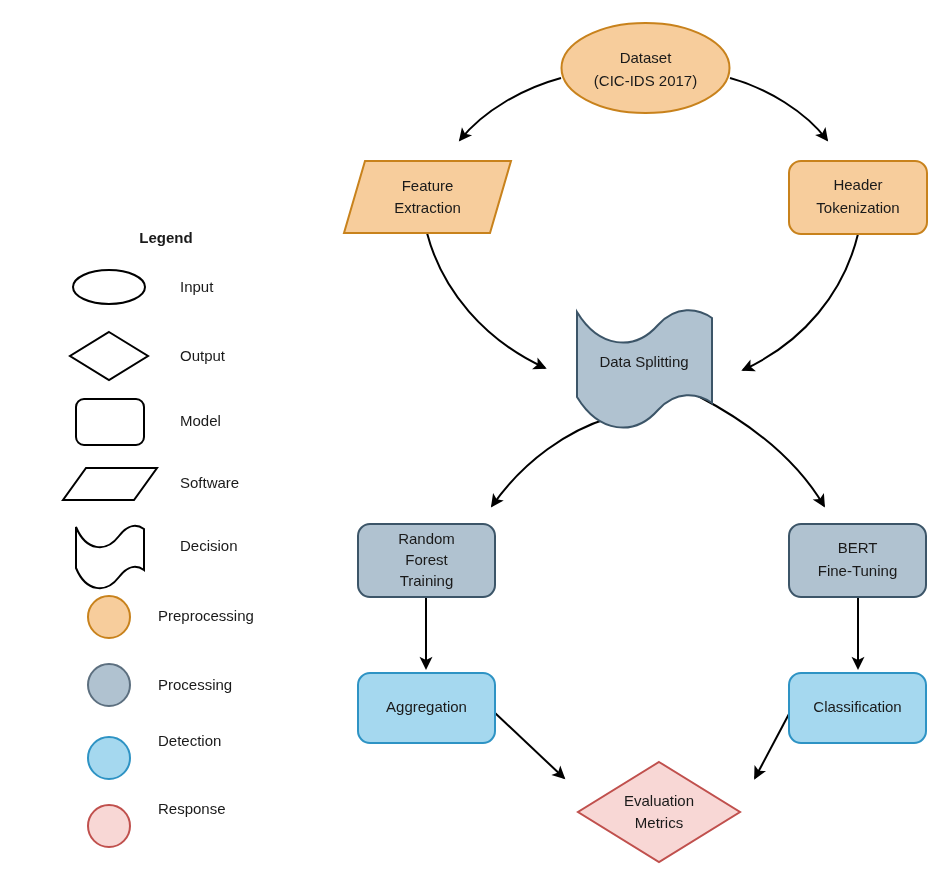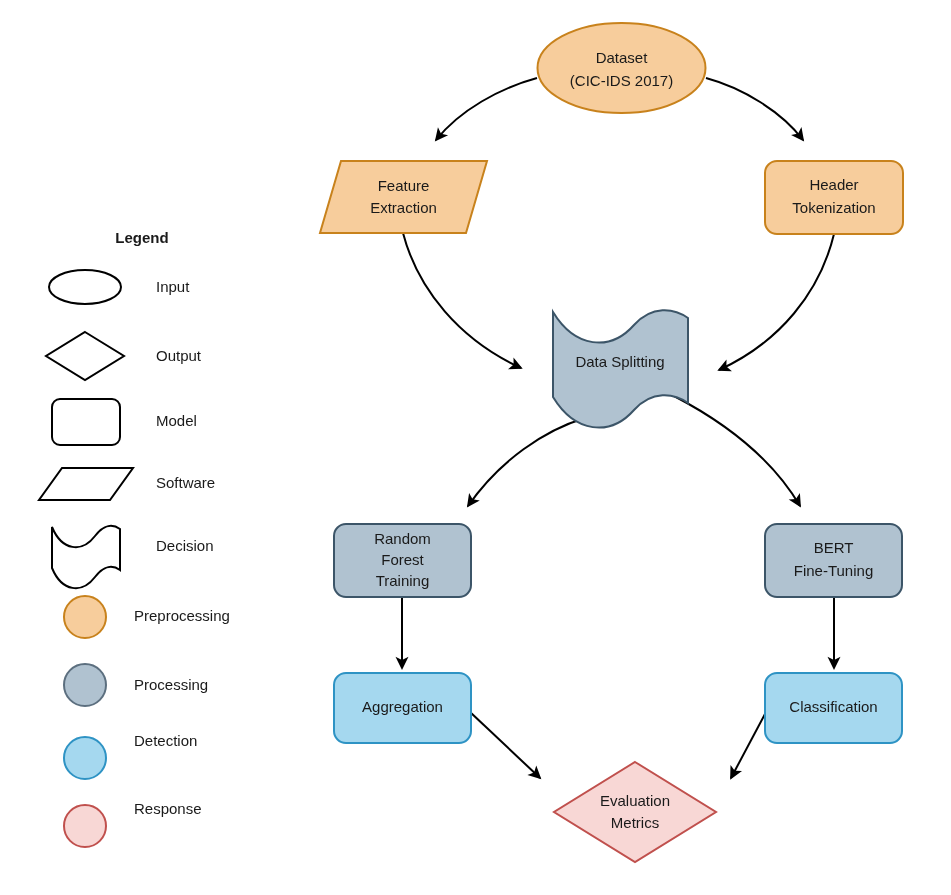--- a/index.html
+++ b/index.html
@@ -10,20 +10,21 @@
   body {
     width: 951px;
     height: 895px;
     overflow: hidden;
     font-family: "Liberation Sans", sans-serif;
   }
   #diagram-root {
     position: relative;
     width: 839px;
     height: 895px;
+    margin-left: 24px;
   }
   svg.flow {
     display: block;
     width: 951px;
     height: 895px;
   }
   .node-text {
     font-family: "Liberation Sans", sans-serif;
     font-size: 15px;
     fill: #1a1a1a;

